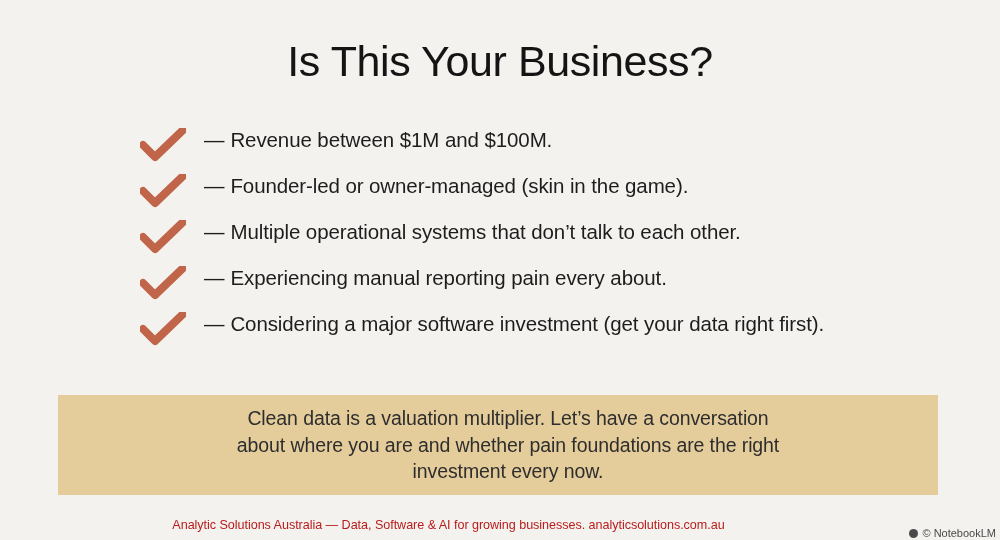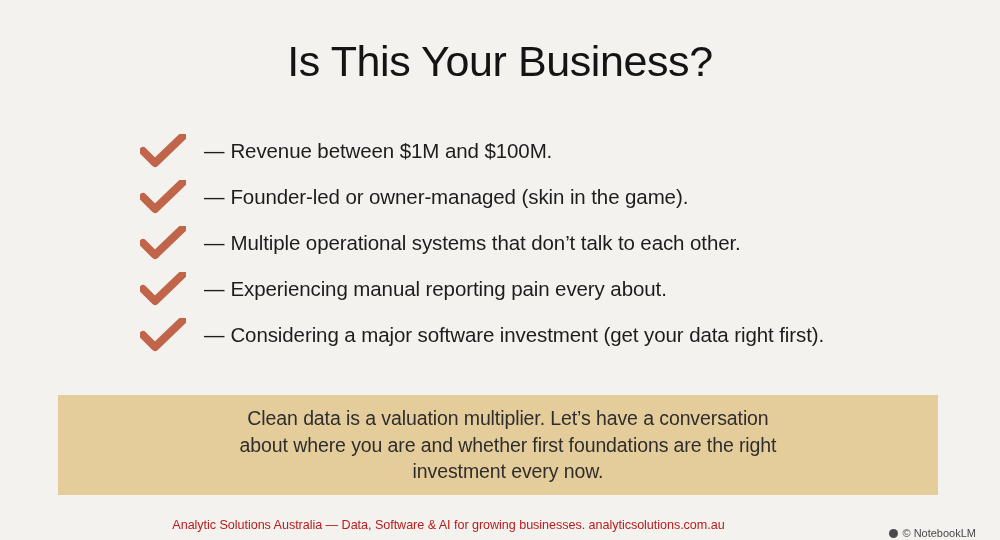--- a/index.html
+++ b/index.html
@@ -38,21 +38,20 @@
 
   
   .checklist {
     position: absolute;
     top: 128px;
     left: 140px;
     width: 820px;
   }
   .check-row {
     display: flex;
-    align-items: center;
     height: 46px;
   }
   .check-icon {
     flex: 0 0 auto;
     width: 46px;
     height: 34px;
     margin-right: 18px;
     display: block;
   }
   .check-icon svg {
@@ -99,21 +98,21 @@
     left: 0;
     top: 518px;
     width: 897px;
     text-align: center;
     font-size: 12.6px;
     color: #b91c1c;
     letter-spacing: -0.05px;
   }
   .watermark {
     position: absolute;
-    right: 24px;
+    right: 4px;
     top: 527px;
     font-size: 11px;
     color: #4a4a4a;
     display: flex;
     align-items: center;
     gap: 4px;
     white-space: nowrap;
   }
   .wm-dot {
     display: inline-block;
@@ -186,21 +185,21 @@
       <span class="check-text">
         <span class="dash">—</span><span>Considering a major software investment (get your data right first).</span>
       </span>
     </div>
 
   </div>
 
   <div class="callout">
     <div class="callout-text">
       <span>Clean data is a valuation multiplier. Let’s have a conversation</span><br>
-      <span>about where you are and whether first foundations are the right</span><br>
+      <span>about where you are and whether pain foundations are the right</span><br>
       <span>investment every now.</span>
     </div>
   </div>
 
   <div class="footer">Analytic Solutions Australia — Data, Software &amp; AI for growing businesses. analyticsolutions.com.au</div>
 
   <div class="watermark">
     <span class="wm-dot"></span>
     <span>© NotebookLM</span>
   </div>

